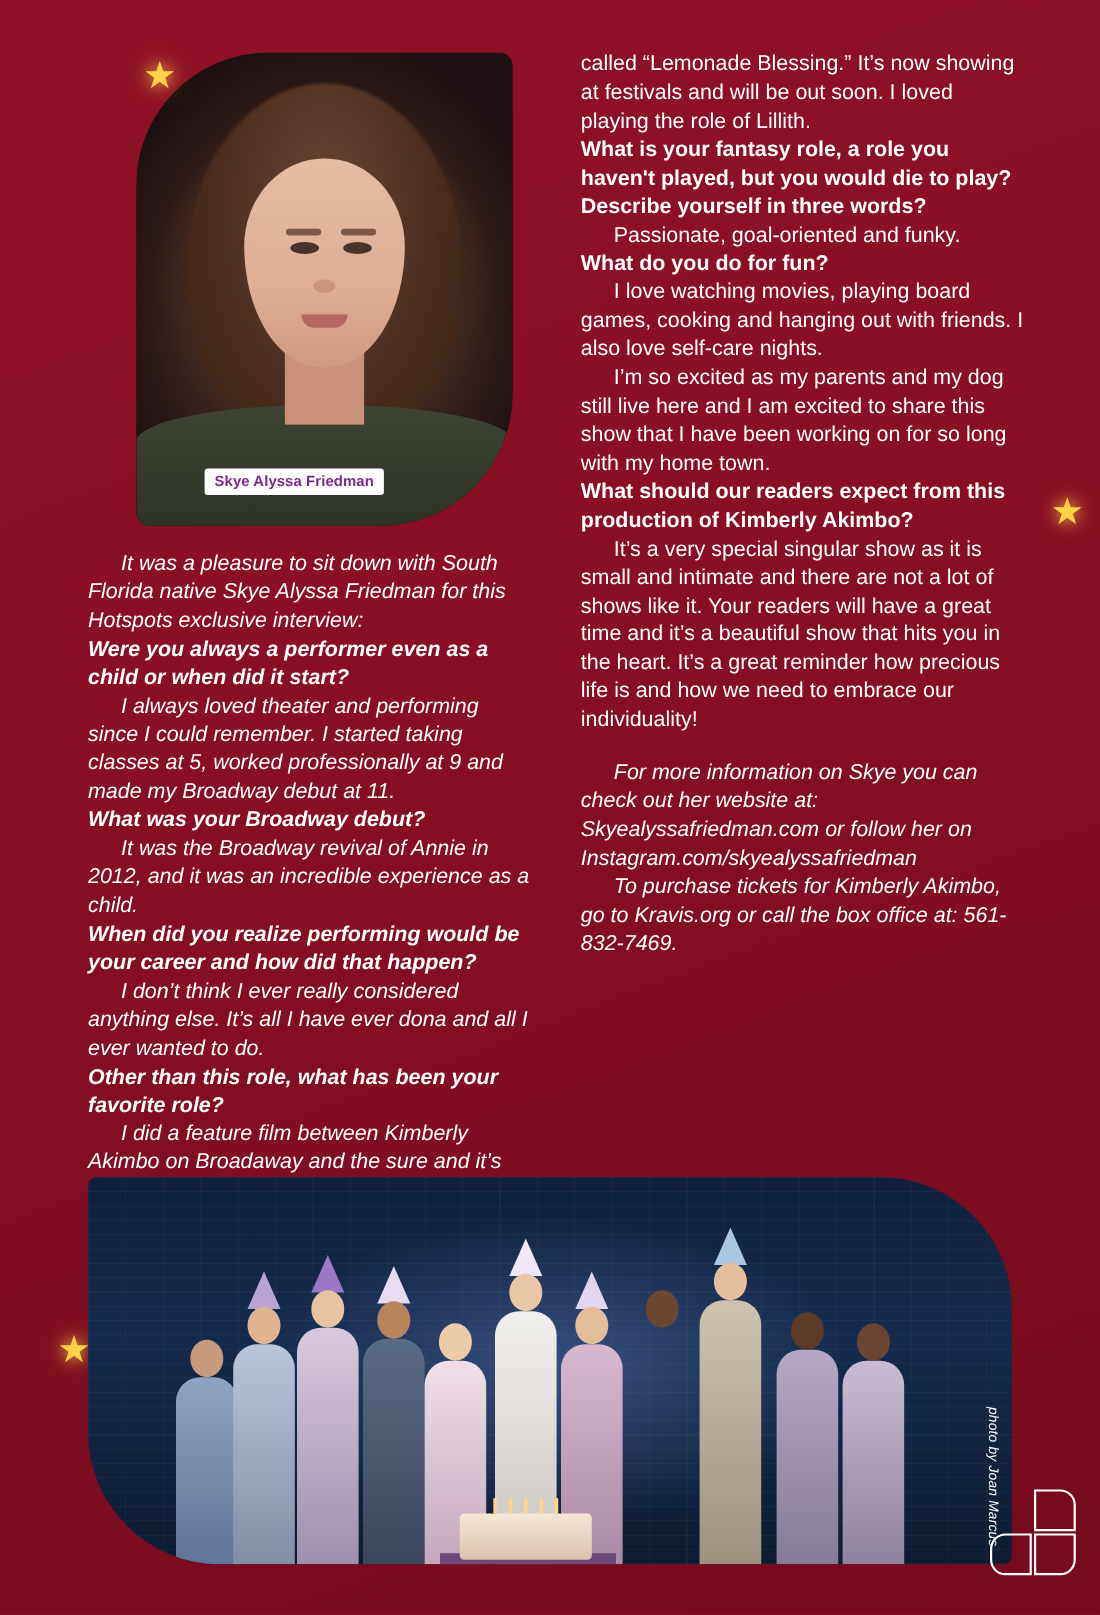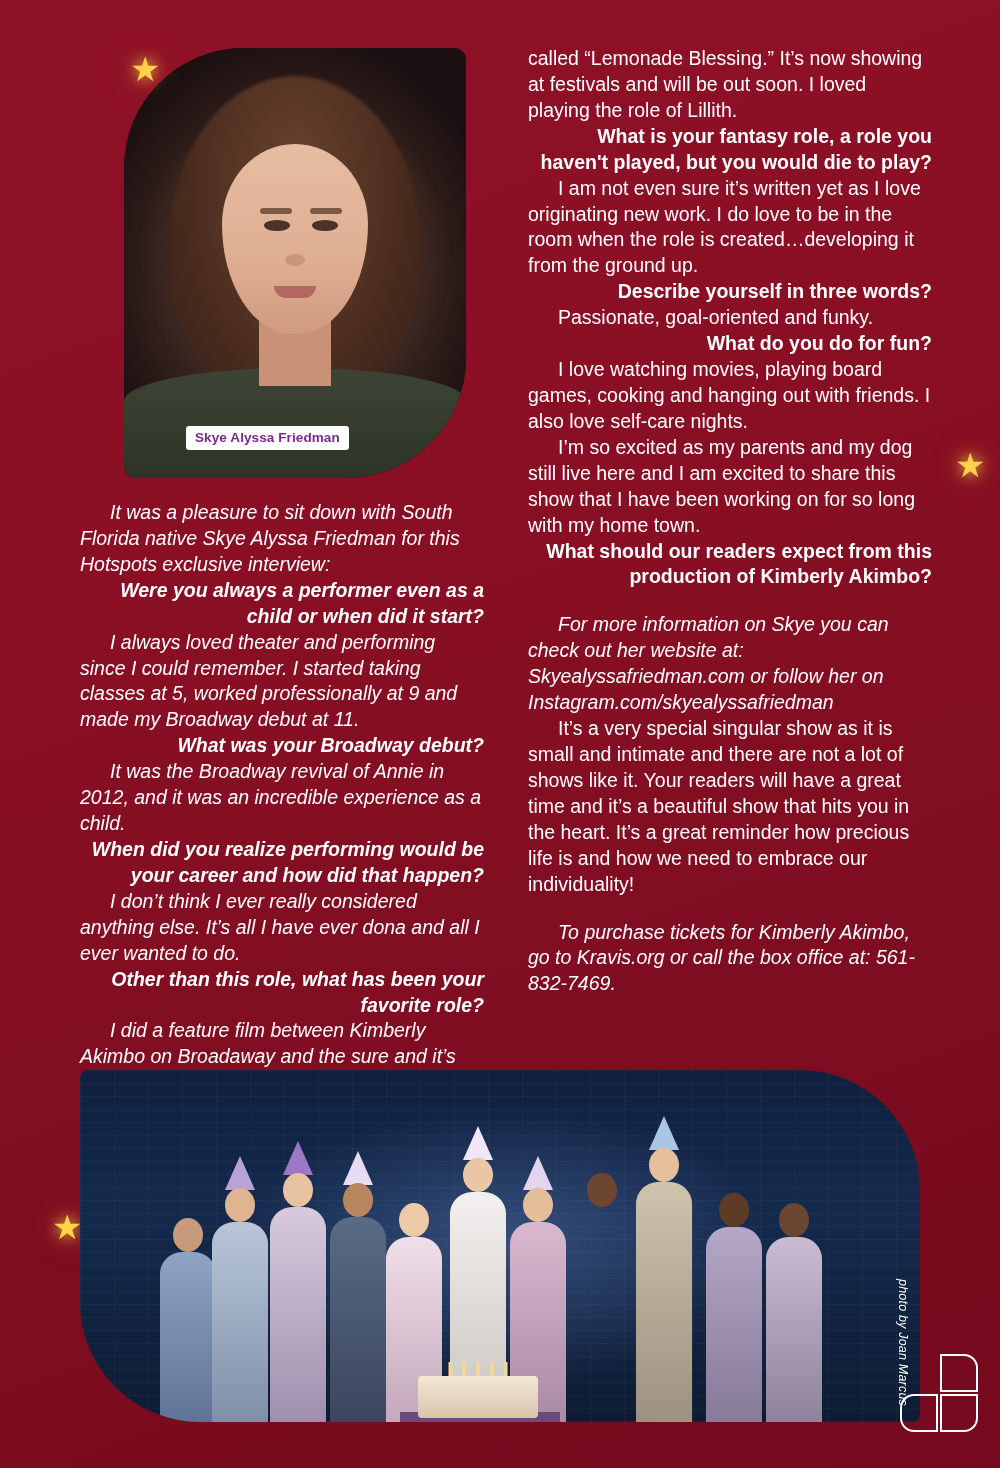--- a/index.html
+++ b/index.html
@@ -168,21 +168,20 @@
     font-size: 19.5px;
     line-height: 1.33;
   }
   .col.left { left: 80px; top: 500px; width: 404px; font-style: italic; }
   .col.right { left: 528px; width: 404px; }
   .col p {
     margin: 0;
   }
   .q {
     font-weight: bold;
-    text-align: right;
   }
   .a {
     text-indent: 30px;
   }
   .outro {
     font-style: italic;
     margin-top: 22px !important;
   }
   .outro + .outro { margin-top: 0 !important; }
 
@@ -341,29 +340,28 @@
     <p class="a">It was the Broadway revival of Annie in 2012, and it was an incredible experience as a child.</p>
     <p class="q">When did you realize performing would be your career and how did that happen?</p>
     <p class="a">I don’t think I ever really considered anything else. It’s all I have ever dona and all I ever wanted to do.</p>
     <p class="q">Other than this role, what has been your favorite role?</p>
     <p class="a">I did a feature film between Kimberly Akimbo on Broadaway and the sure and it’s</p>
   </div>
 
   <div class="col right">
     <p>called “Lemonade Blessing.” It’s now showing at festivals and will be out soon. I loved playing the role of Lillith.</p>
     <p class="q">What is your fantasy role, a role you haven't played, but you would die to play?</p>
-    <p class="a">I am not even sure it’s written yet as I love originating new work. I do love to be in the room when the role is created…developing it from the ground up.</p>
     <p class="q">Describe yourself in three words?</p>
     <p class="a">Passionate, goal-oriented and funky.</p>
     <p class="q">What do you do for fun?</p>
     <p class="a">I love watching movies, playing board games, cooking and hanging out with friends. I also love self-care nights.</p>
     <p class="a">I’m so excited as my parents and my dog still live here and I am excited to share this show that I have been working on for so long with my home town.</p>
     <p class="q">What should our readers expect from this production of Kimberly Akimbo?</p>
+    <p class="a">It’s a very special singular show as it is small and intimate and there are not a lot of shows like it. Your readers will have a great time and it’s a beautiful show that hits you in the heart. It’s a great reminder how precious life is and how we need to embrace our individuality!</p>
     <p class="a outro">For more information on Skye you can check out her website at: Skyealyssafriedman.com or follow her on Instagram.com/skyealyssafriedman</p>
-    <p class="a">It’s a very special singular show as it is small and intimate and there are not a lot of shows like it. Your readers will have a great time and it’s a beautiful show that hits you in the heart. It’s a great reminder how precious life is and how we need to embrace our individuality!</p>
     <p class="a outro">To purchase tickets for Kimberly Akimbo, go to Kravis.org or call the box office at: 561-832-7469.</p>
   </div>
 
   <div class="stage-wrap">
     <div class="stage">
       <div class="brickwall"></div>
       <div class="glow"></div>
       <div class="cast">
         <div class="person" style="left:10px;  height:170px; background:linear-gradient(180deg,#8ea4c4,#5f7496);">
             <div class="head" style="background:#c89a7c;"></div>

